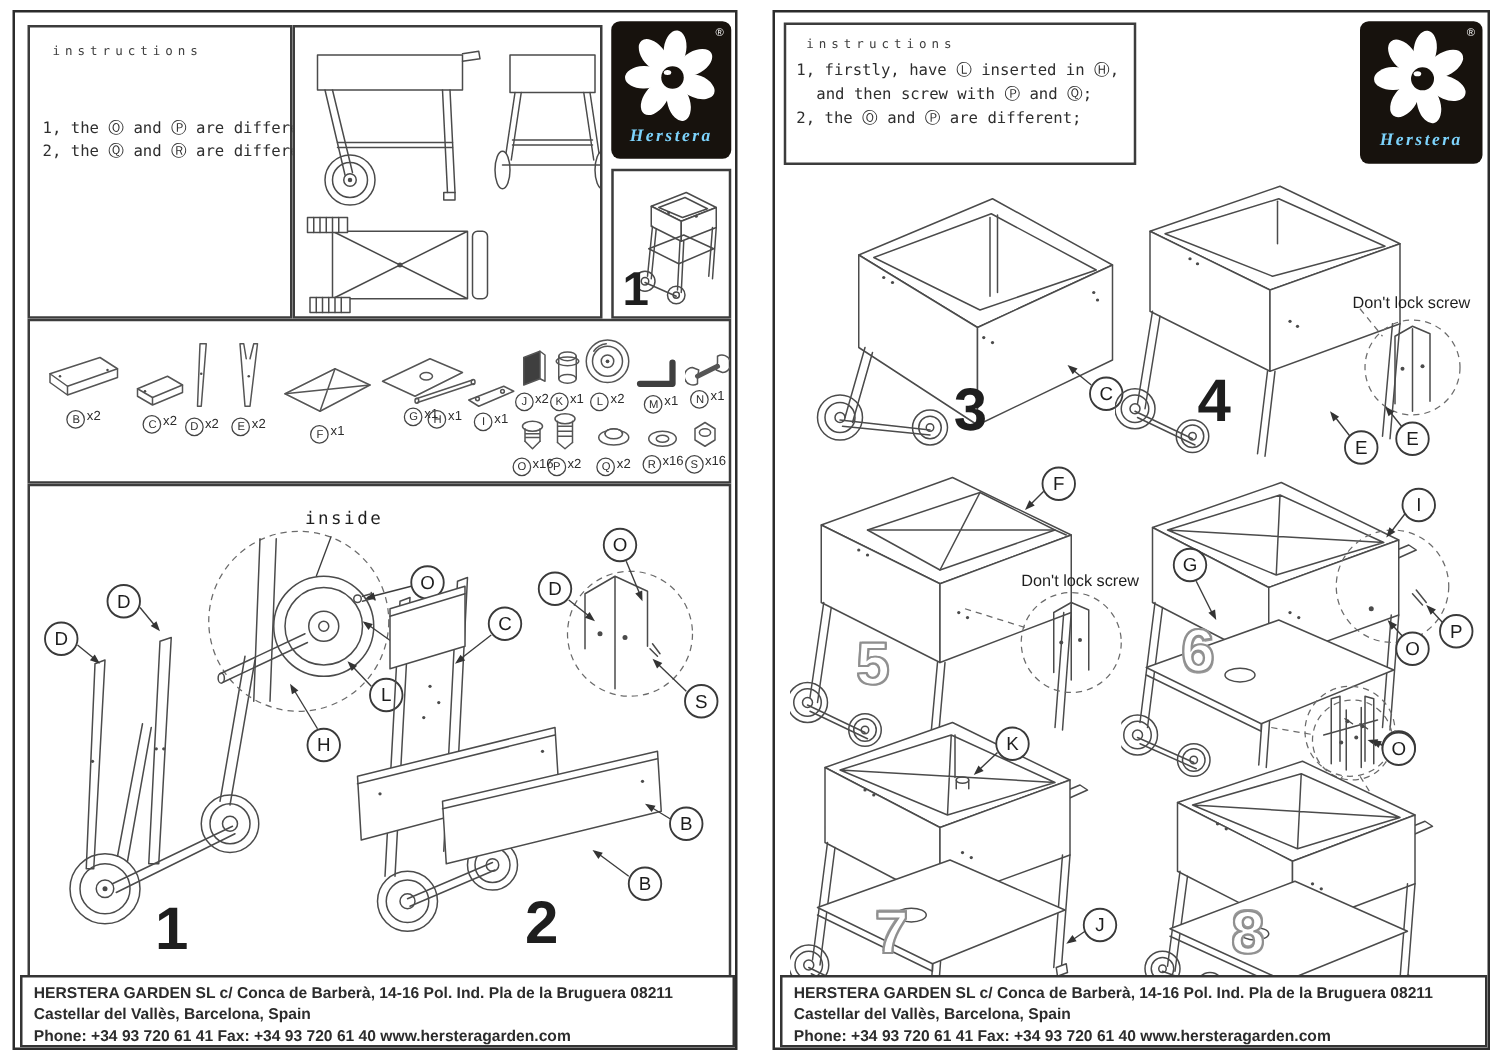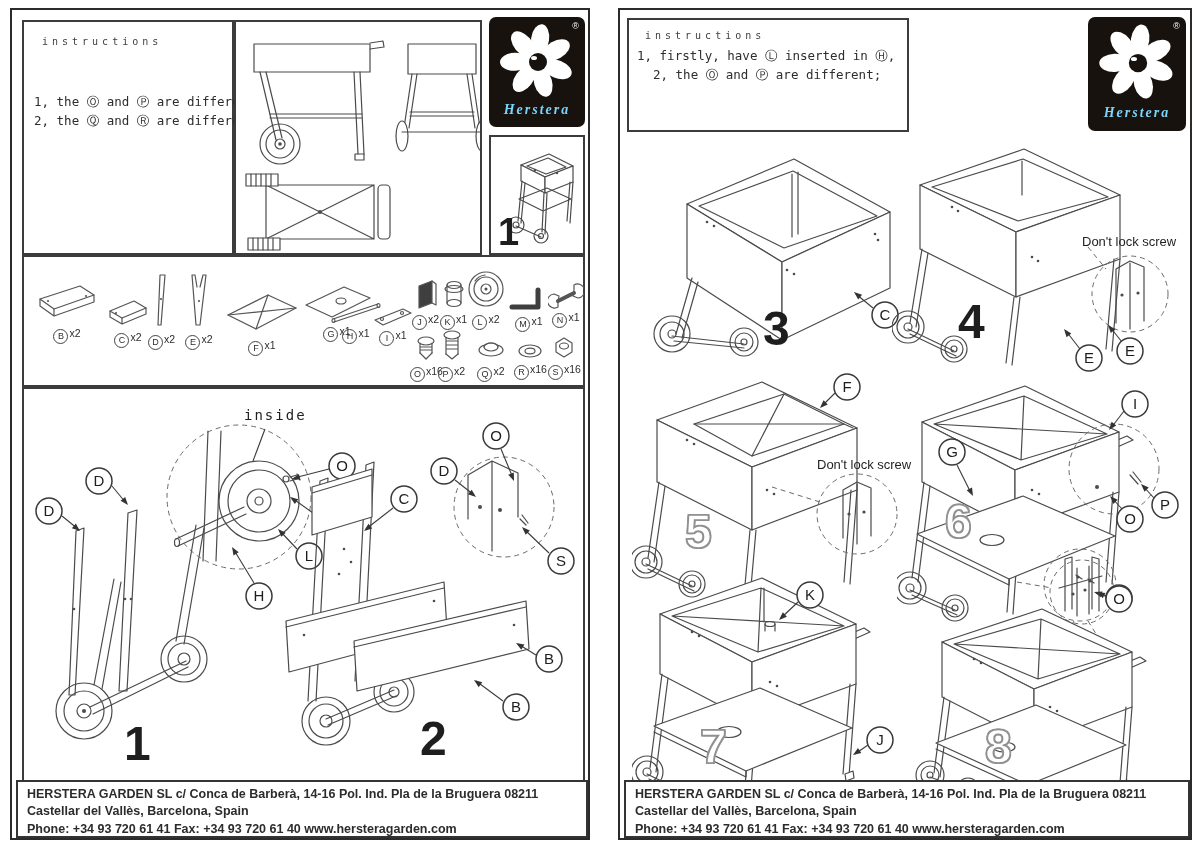--- a/index.html
+++ b/index.html
@@ -402,20 +402,21 @@
     <div>Phone: +34 93 720 61 41  Fax: +34 93 720 61 40   www.hersteragarden.com</div>
   </div>
 </div>
 
 <div class="page" style="left:618px;top:8px;width:574px;height:832px;">
 
   <div class="box" style="left:7px;top:8px;width:282px;height:114px;">
     <div class="ins-title" style="margin:10px 0 0 16px;">instructions</div>
     <div class="ins-lines indent2" style="margin:6px 0 0 8px;">
       <div class="ins-line">1, firstly, have Ⓛ inserted in Ⓗ,</div>
+      <div class="ins-line">and then screw with Ⓟ and Ⓠ;</div>
       <div class="ins-line">2, the Ⓞ and Ⓟ are different;</div>
     </div>
   </div>
 
   <div class="logo" style="left:468px;top:7px;width:98px;height:114px;">
     <svg width="98" height="86" viewBox="0 0 96 84">
       <g fill="#fff">
         <ellipse cx="48" cy="22" rx="9" ry="15" transform="rotate(8 48 44)"></ellipse>
         <ellipse cx="48" cy="22" rx="9" ry="15" transform="rotate(60 48 44)"></ellipse>
         <ellipse cx="48" cy="22" rx="9" ry="15" transform="rotate(112 48 44)"></ellipse>

